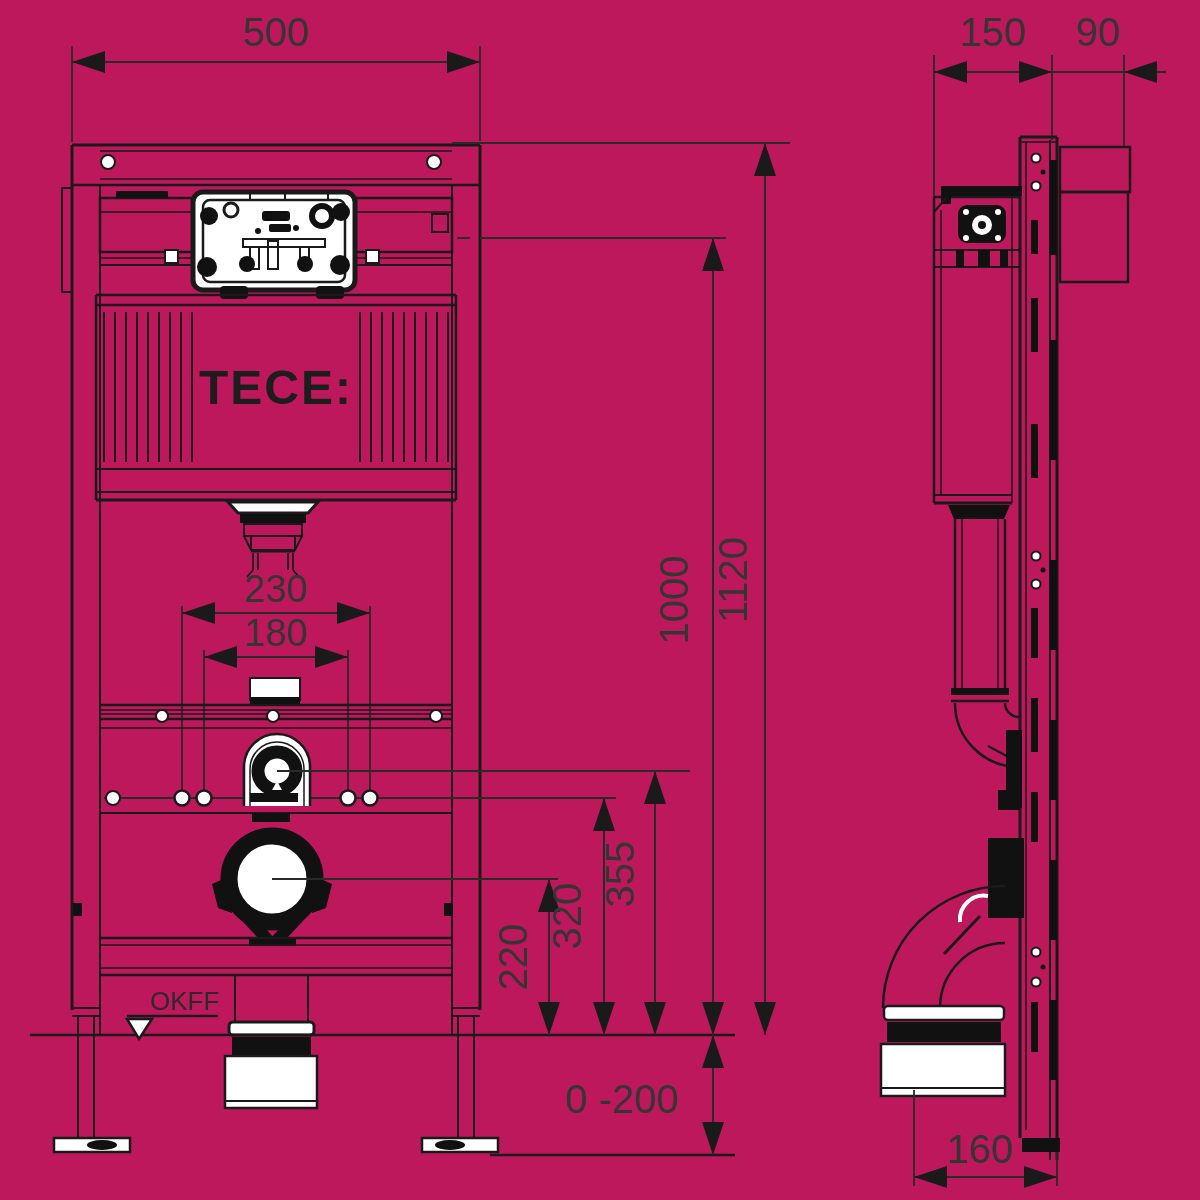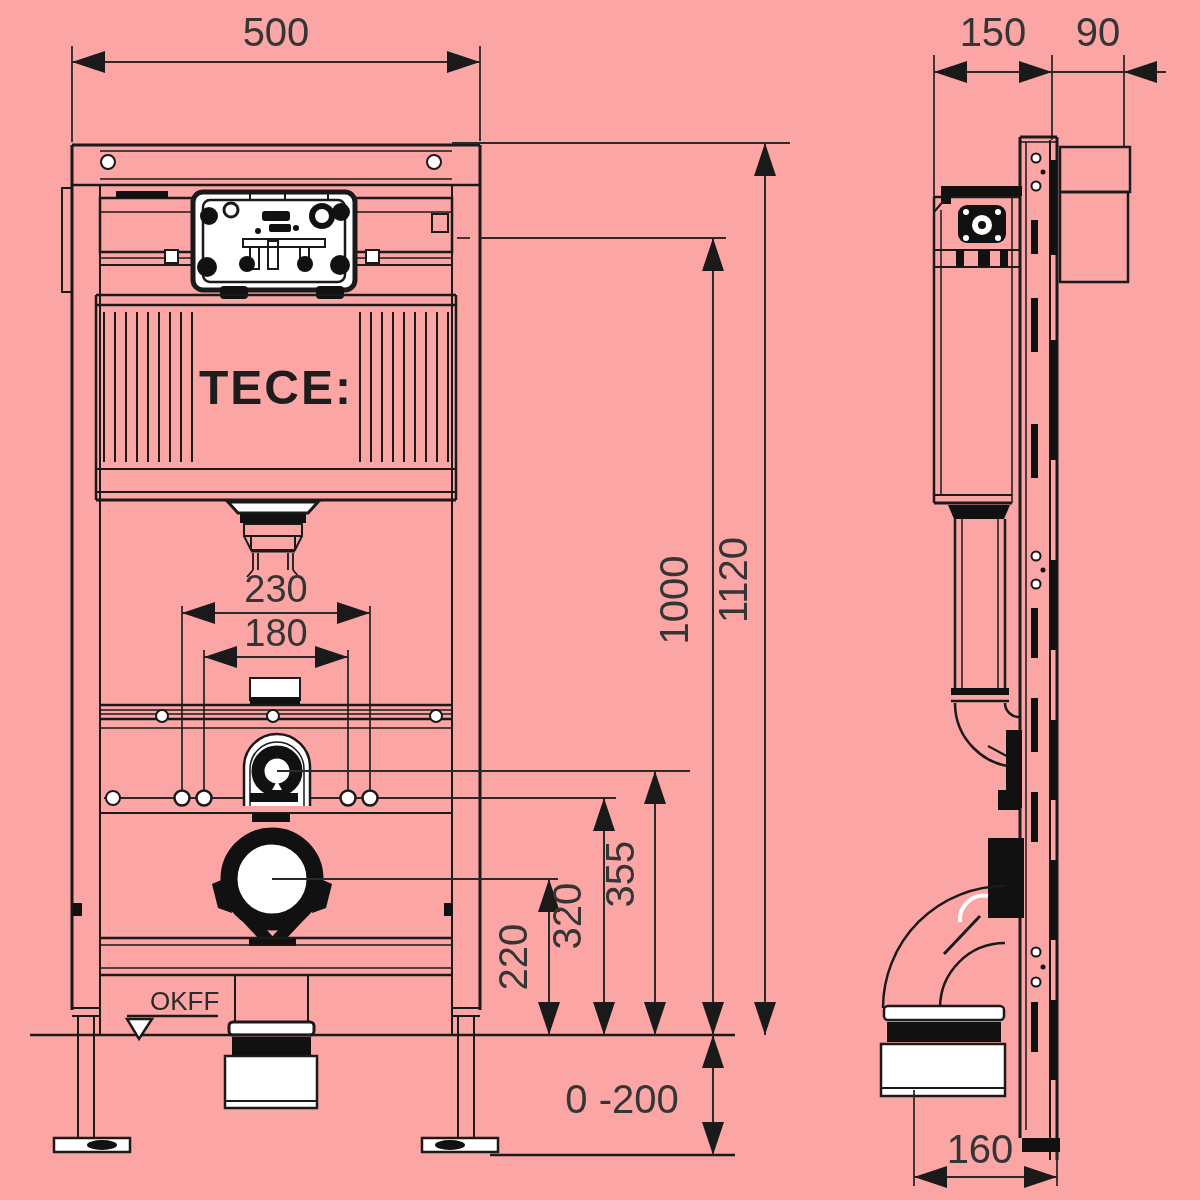--- a/index.html
+++ b/index.html
@@ -1,16 +1,16 @@
 <!DOCTYPE html>
 <html><head>
 <meta charset="utf-8">
 <style>
   html,body{margin:0;padding:0;background:#ffffff;}
-  .page{width:1200px;height:1200px;position:relative;background:#fca5a5;overflow:hidden;}
+  .page{width:1200px;height:1200px;position:relative;background:#be185d;overflow:hidden;}
   svg{display:block;}
   .ln{stroke:#1a1a1a;fill:none;}
   .s1{stroke-width:1.5;} .s2{stroke-width:2;} .s25{stroke-width:2.5;} .s3{stroke-width:3;} .s5{stroke-width:5;}
   .thin{stroke-width:1.8;}
   .wf{fill:#ffffff;stroke:#1a1a1a;}
   .bk{fill:#111111;stroke:none;}
   .dim{stroke:#2a2a2a;stroke-width:2;fill:none;}
   .ext{stroke:#2a2a2a;stroke-width:1.8;fill:none;}
   text{font-family:"Liberation Sans","DejaVu Sans",sans-serif;fill:#353535;}
   .dimtxt{font-size:40px;}

